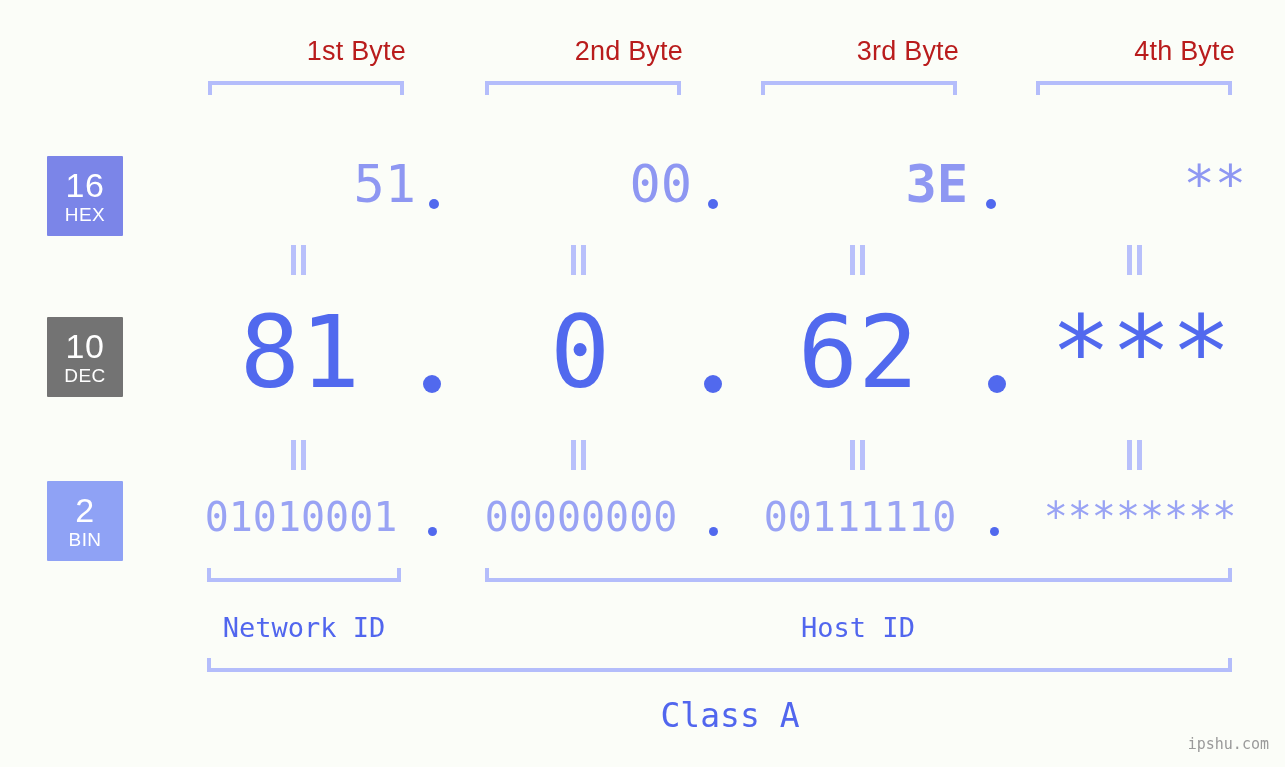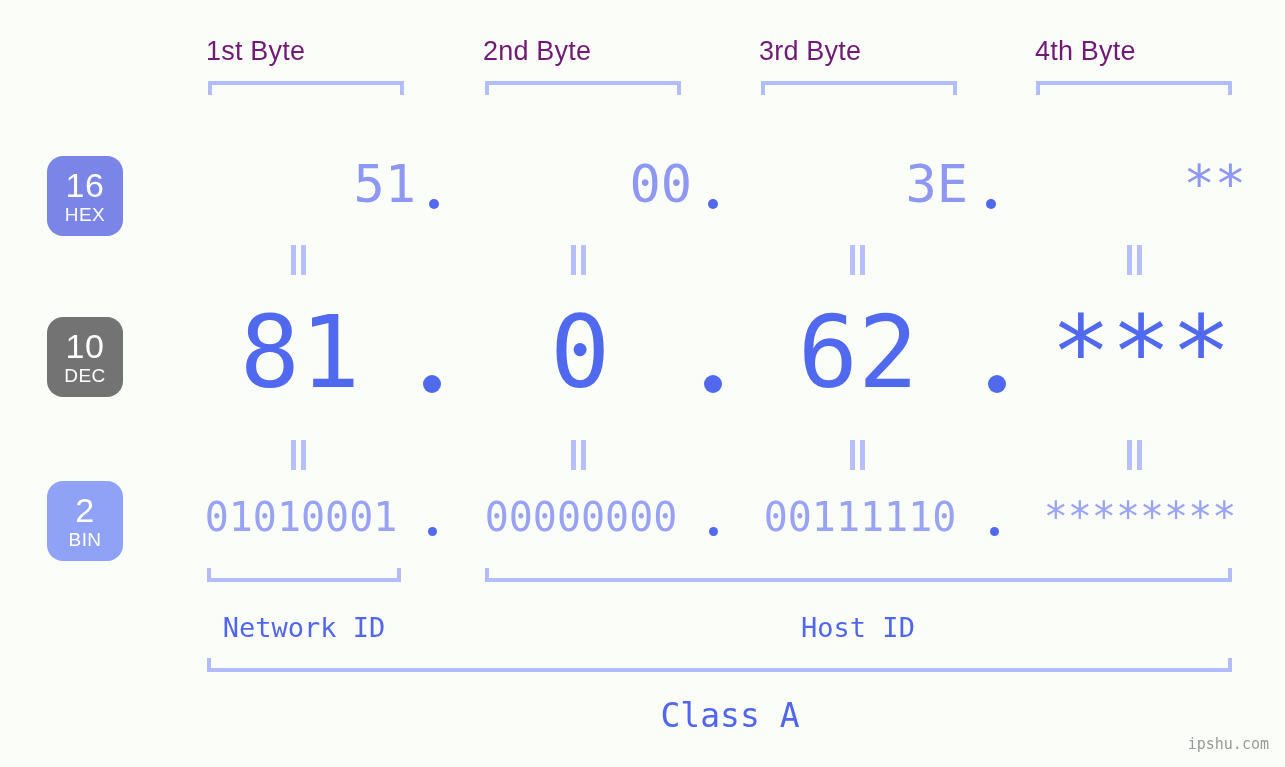--- a/index.html
+++ b/index.html
@@ -18,22 +18,22 @@
   .stage {
     position: absolute;
     left: 0; top: 0;
     width: 1285px;
     height: 767px;
   }
 
   
   .byte-label {
     position: absolute;
-    text-align: left;
-    color: #701a75;
+    text-align: right;
+    color: #b91c1c;
     font-size: 27px;
     font-family: "Liberation Sans", sans-serif;
     letter-spacing: 0.2px;
     white-space: nowrap;
   }
 
   
   .bracket {
     position: absolute;
     box-sizing: border-box;
@@ -49,21 +49,21 @@
     border-left: 4px solid #b4bdfb;
     border-right: 4px solid #b4bdfb;
     height: 14px;
   }
 
   
   .badge {
     position: absolute;
     width: 76px;
     height: 80px;
-    border-radius: 16px;
+    border-radius: 1px;
     color: #ffffff;
     display: flex;
     flex-direction: column;
     align-items: center;
     justify-content: center;
     font-family: "Liberation Sans", sans-serif;
     line-height: 1;
   }
   .badge .num {
     font-size: 34px;
@@ -180,21 +180,21 @@
     <span class="nm">BIN</span>
   </div>
 
   <div class="row-hex">
     <div class="val" style="left:196px; top:158px; width:220px;">51</div>
     <div class="dot dot-hex" style="left:429px; top:199px;"></div>
 
     <div class="val" style="left:472px; top:158px; width:220px;">00</div>
     <div class="dot dot-hex" style="left:708px; top:199px;"></div>
 
-    <div class="val" style="left:748px; top:158px; width:220px;">3E</div>
+    <div class="val" style="left:748px; top:158px; width:220px;font-weight:bold;">3E</div>
     <div class="dot dot-hex" style="left:986px; top:199px;"></div>
 
     <div class="val" style="left:1026px; top:158px; width:220px;">**</div>
   </div>
 
   <div class="eqbars" style="left:291px; top:245px;">
       <i></i>
       <i></i>
     </div>
   <div class="eqbars" style="left:571px; top:245px;">

